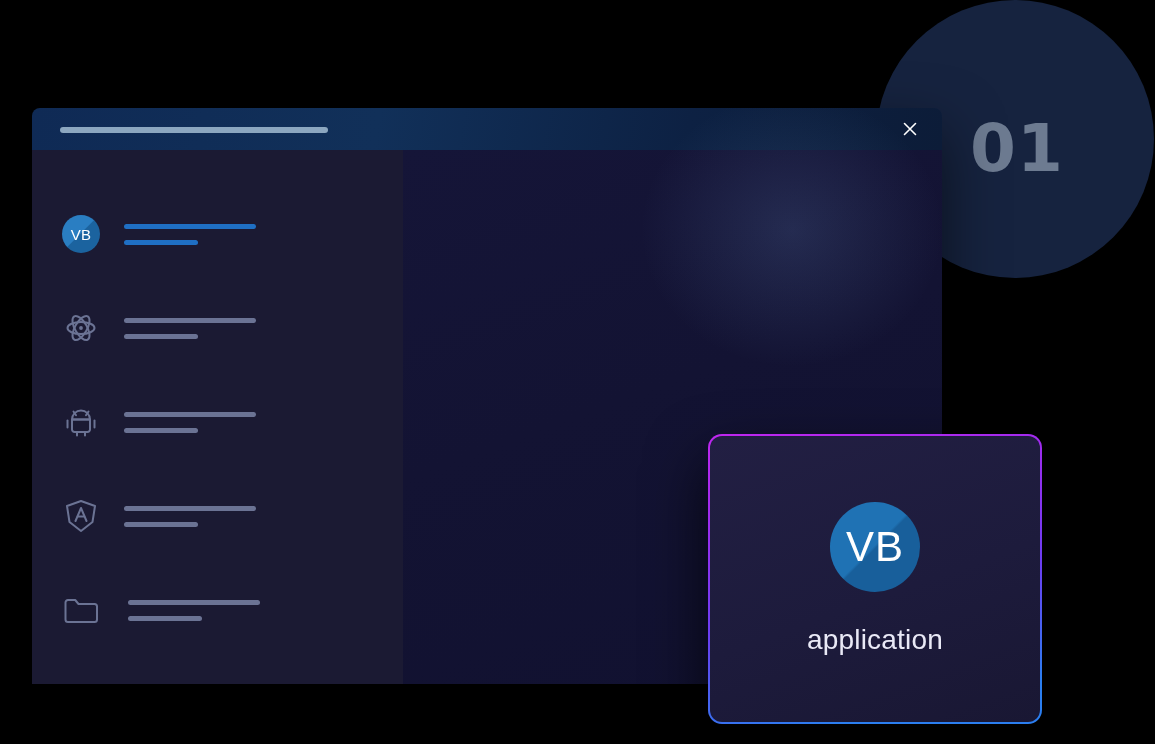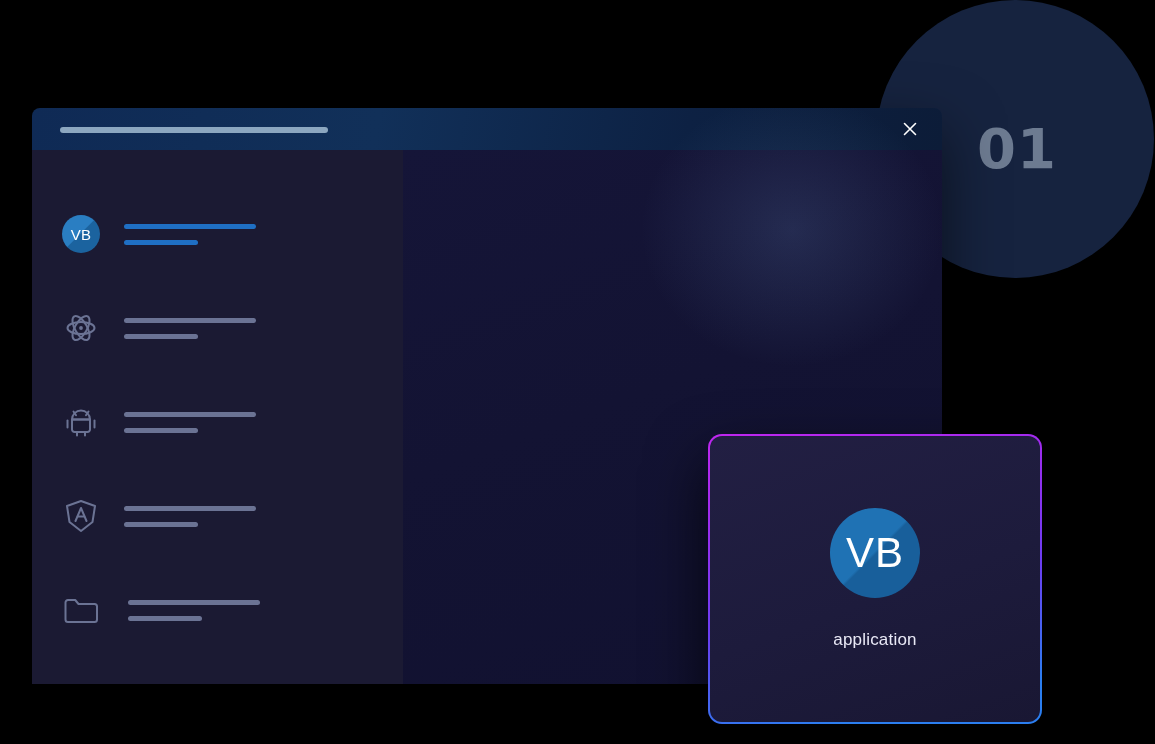--- a/index.html
+++ b/index.html
@@ -32,21 +32,21 @@
     width: 278px;
     height: 278px;
     border-radius: 50%;
     background: #16233f;
     display: flex;
     align-items: center;
     justify-content: center;
   }
   .step-number {
     font-family: "DejaVu Sans", sans-serif;
-    font-size: 56px;
+    font-size: 66px;
     font-weight: 700;
     letter-spacing: 1px;
     color: #6d7b91;
     line-height: 1;
     position: relative;
     top: 10px;
     left: 2px;
     user-select: none;
   }
 
@@ -212,21 +212,21 @@
     align-items: center;
     justify-content: center;
     color: #ffffff;
     font-size: 42px;
     font-weight: 400;
     letter-spacing: 1px;
     margin-bottom: 32px;
   }
   .app-card-label {
     color: #e9e9f6;
-    font-size: 17px;
+    font-size: 28px;
     letter-spacing: 0.2px;
   }
 </style>
 </head>
 <body>
 
 <div id="stage">
 
   <div class="step-circle">
     <div class="step-number">01</div>

